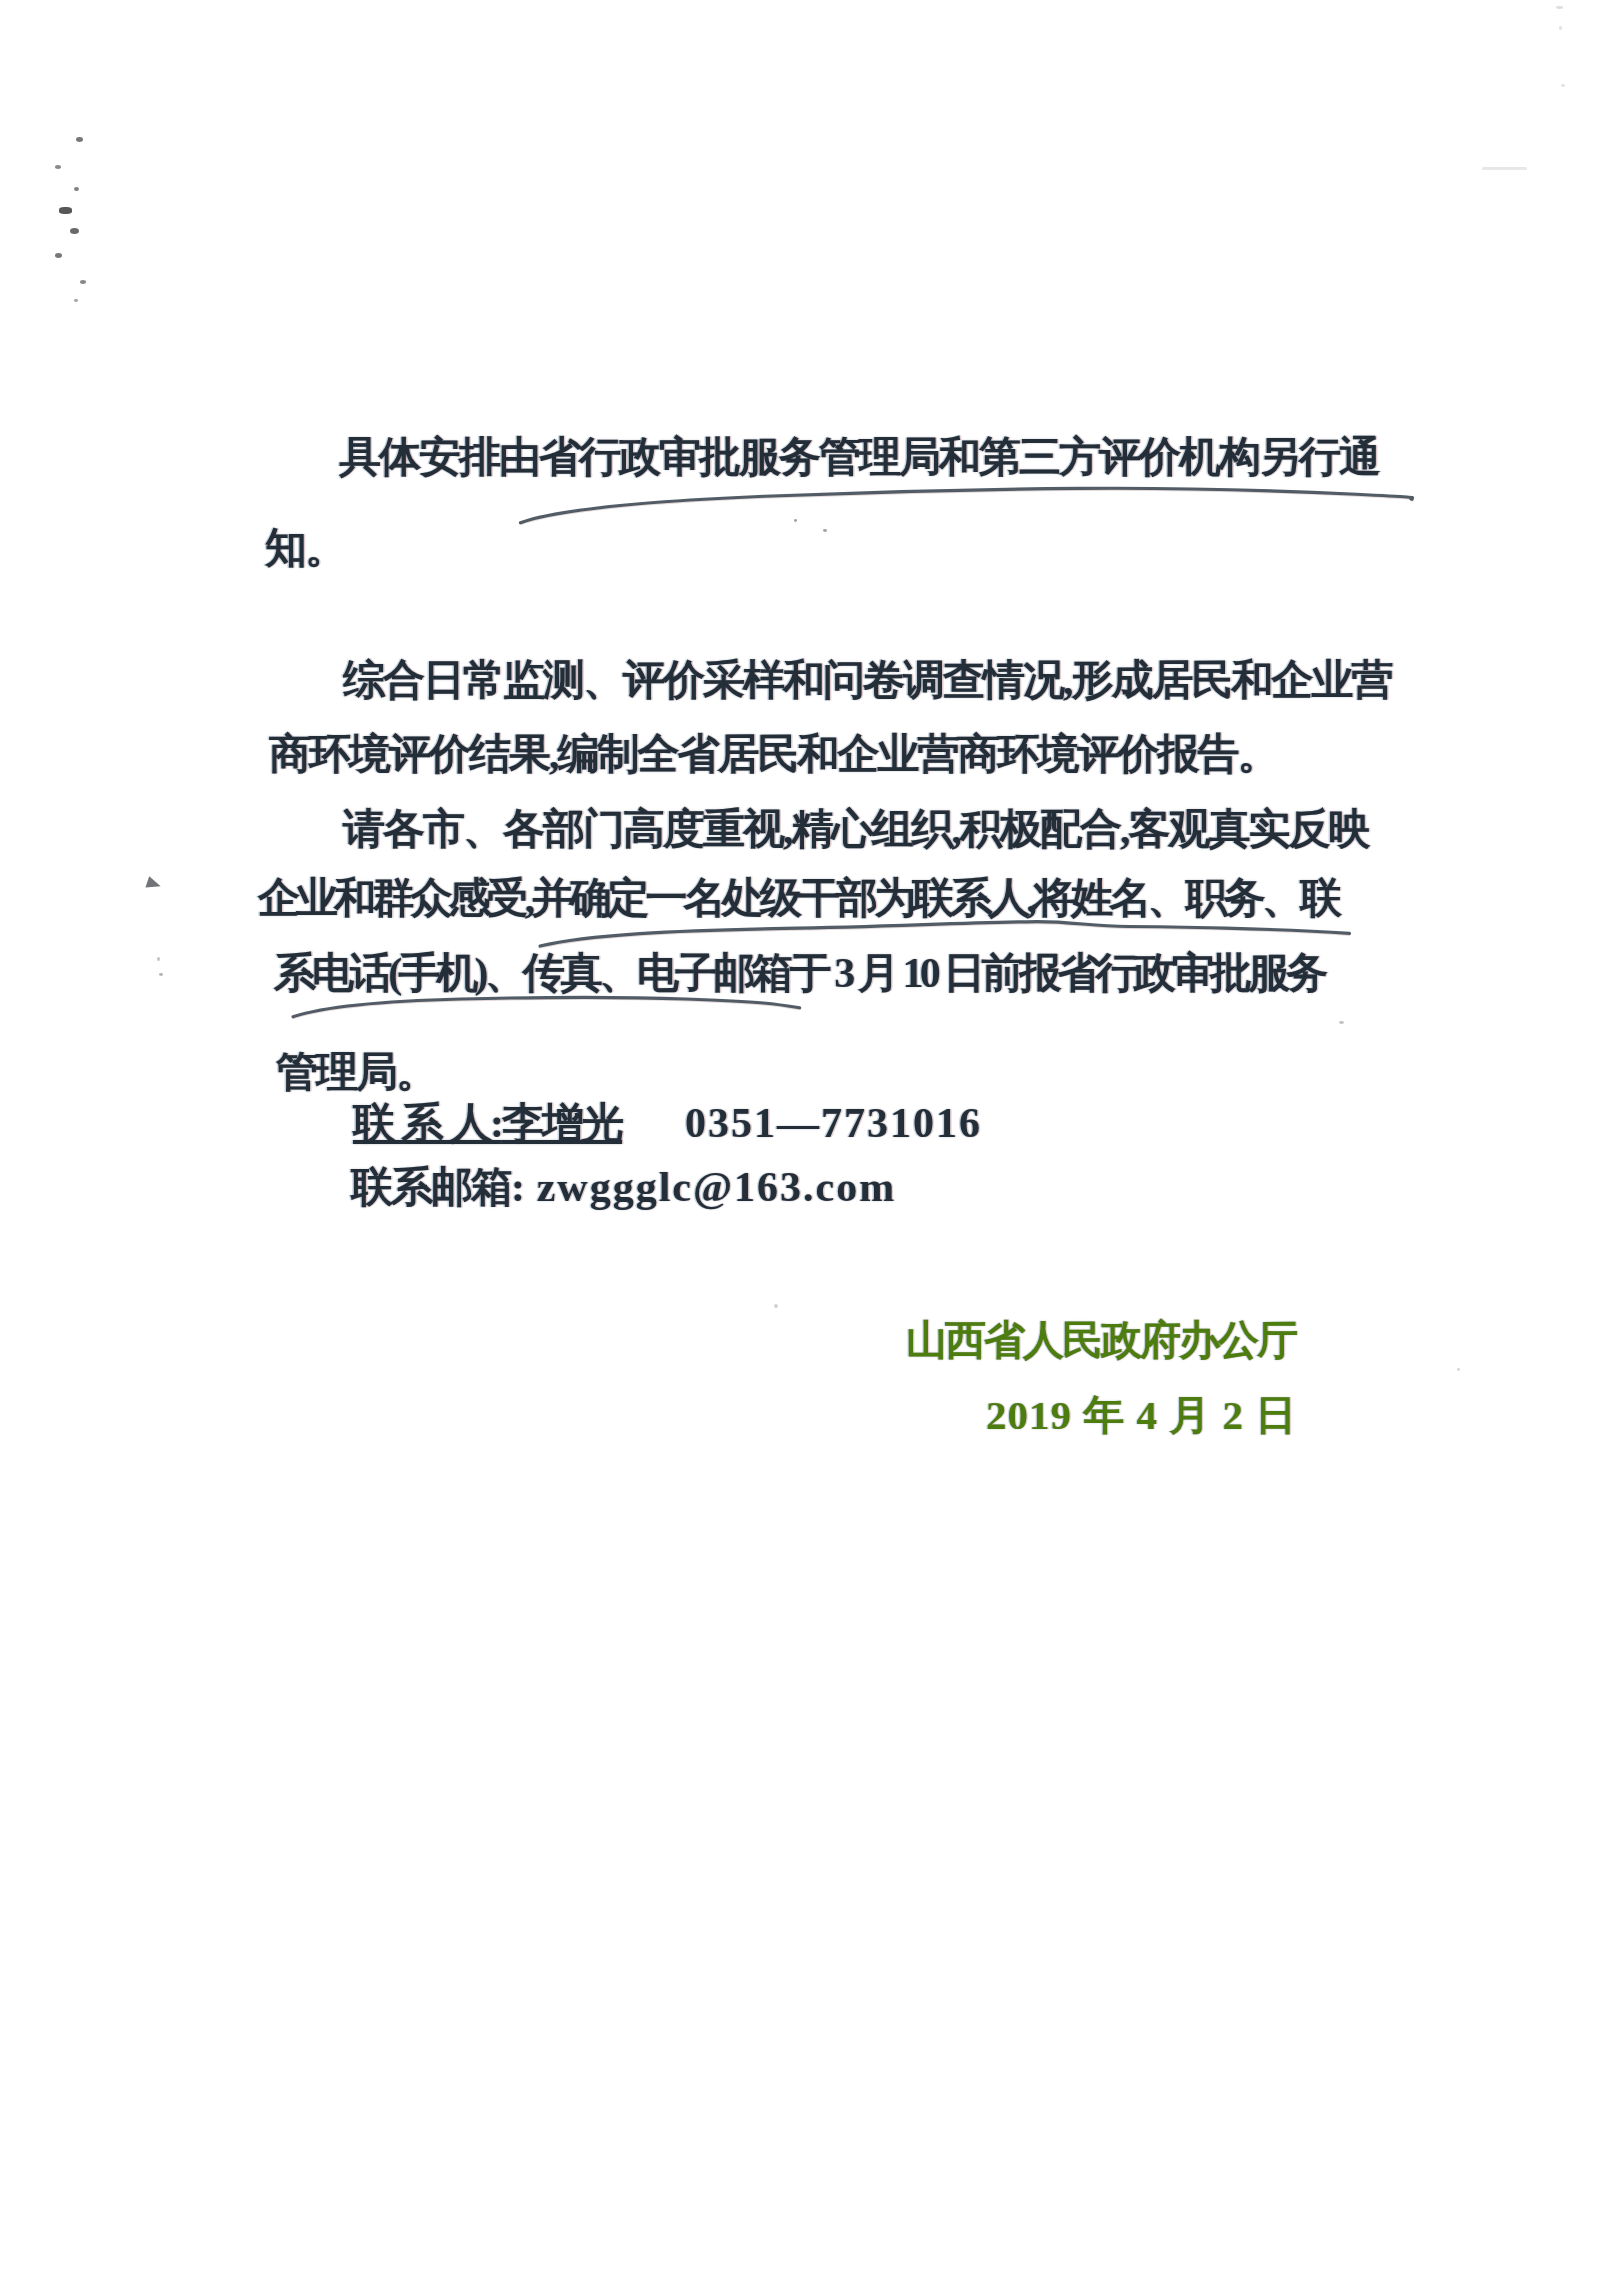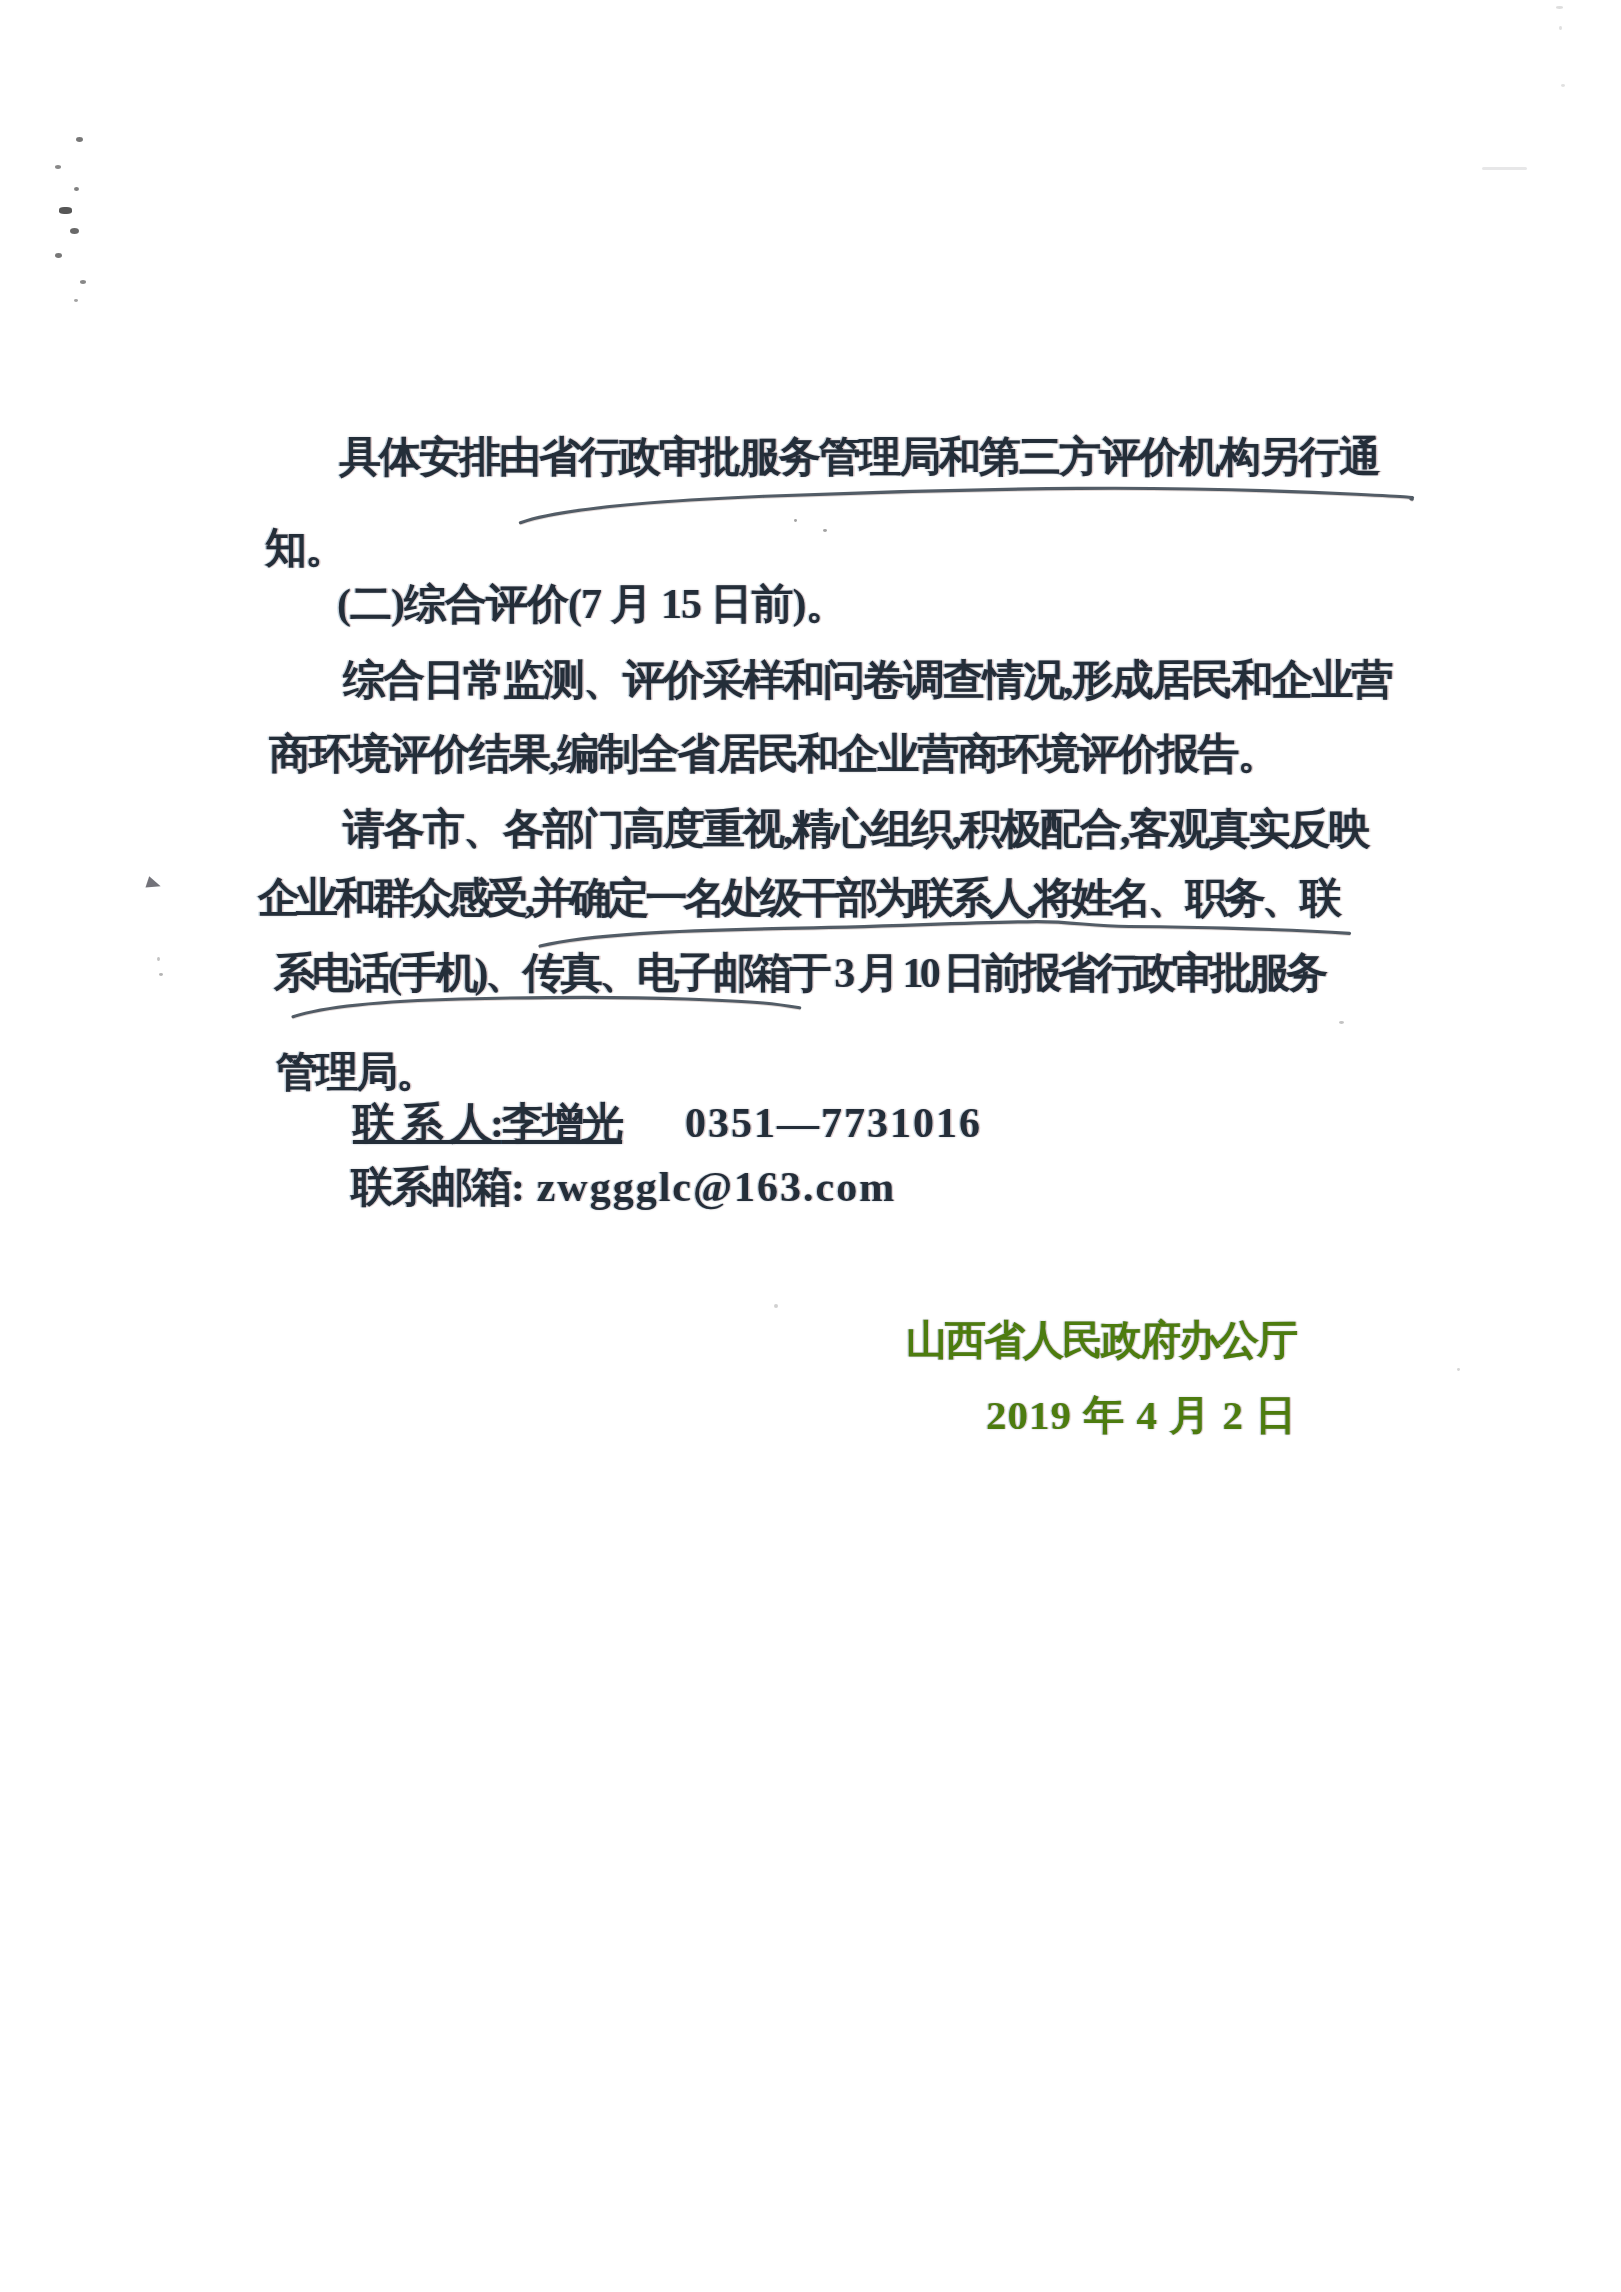--- a/index.html
+++ b/index.html
@@ -114,21 +114,20 @@
     <use href="#u1" class="u-main"></use>
     <use href="#u2" class="u-fringe" transform="translate(0,1.6)"></use>
     <use href="#u2" class="u-main"></use>
     <use href="#u3" class="u-fringe" transform="translate(0,1.6)"></use>
     <use href="#u3" class="u-main"></use>
   </svg>
 
   <div class="doc-line" style="left:339px; top:434px;">具体安排由省行政审批服务管理局和第三方评价机构另行通</div>
   <div class="doc-line" style="left:265px; top:525px;">知。</div>
 
-  <div class="doc-line doc-heading" style="left:337px; top:581px;">(二)综合评价(7 月 15 日前)。</div>
 
   <div class="doc-line" style="left:343px; top:657px;">综合日常监测、评价采样和问卷调查情况,形成居民和企业营</div>
   <div class="doc-line" style="left:343px; top:806px;">请各市、各部门高度重视,精心组织,积极配合,客观真实反映</div>
 
   <div class="doc-line" style="left:269px; top:731px;">商环境评价结果,编制全省居民和企业营商环境评价报告。</div>
   <div class="doc-line" style="left:258px; top:875px; letter-spacing:-3.9px;">企业和群众感受,并确定一名处级干部为联系人,将姓名、职务、联</div>
   <div class="doc-line" style="left:274px; top:950px; letter-spacing:-3.9px;">系电话(手机)、传真、电子邮箱于 3 月 10 日前报省行政审批服务</div>
   <div class="doc-line" style="left:276px; top:1021px;margin-top:28px;">管理局。</div>
 
   <div class="doc-line contact-line" style="left:353px; top:1100px;text-decoration:underline;">

